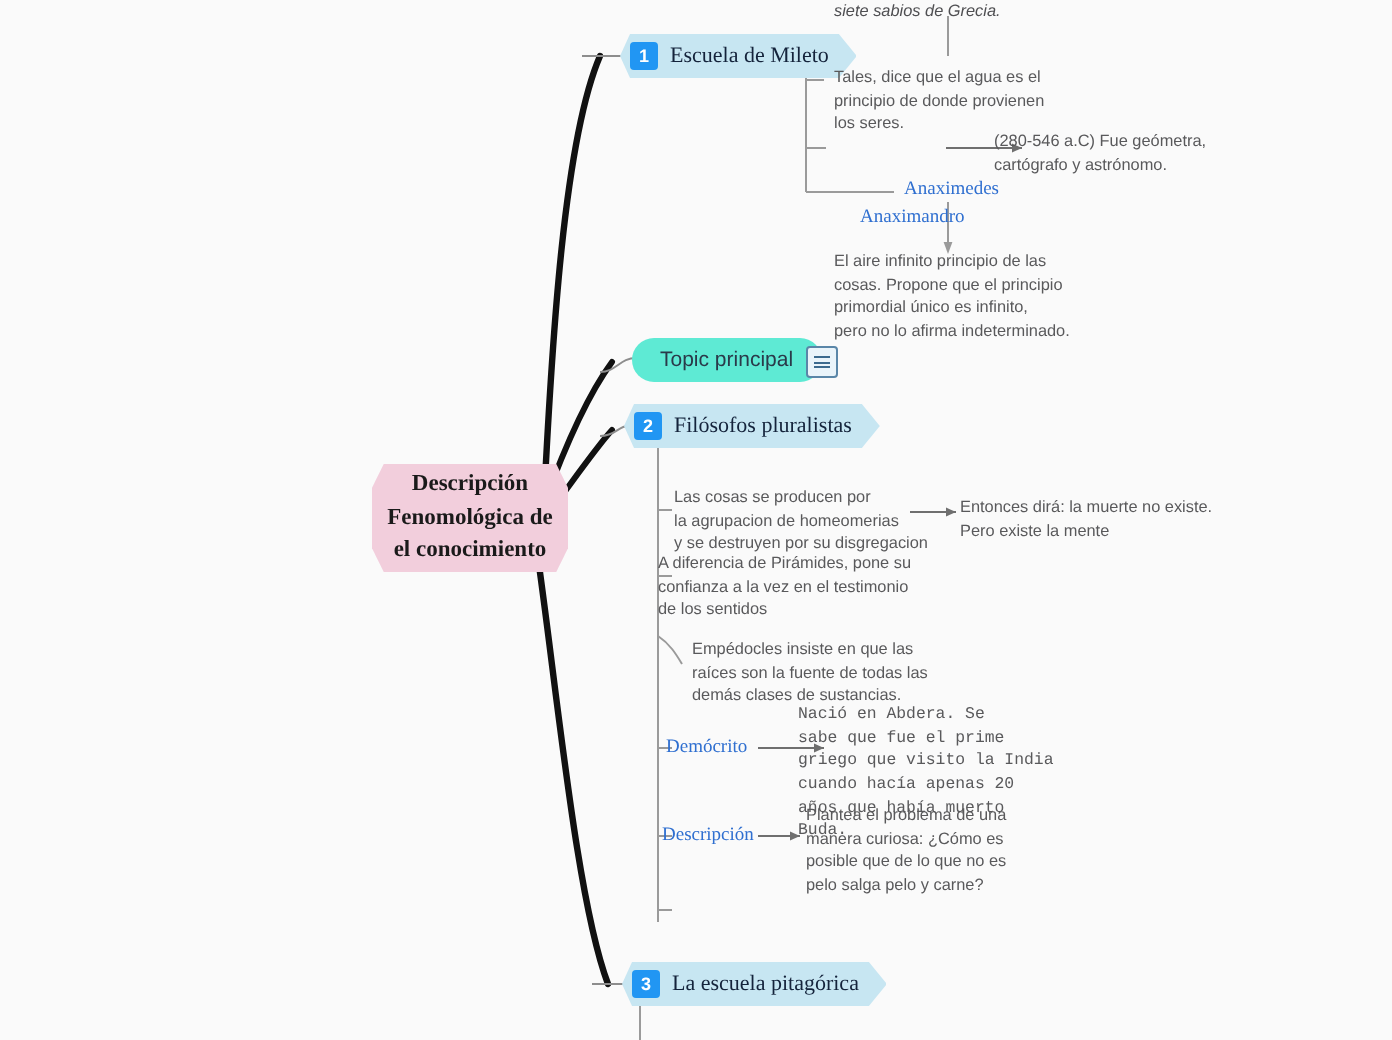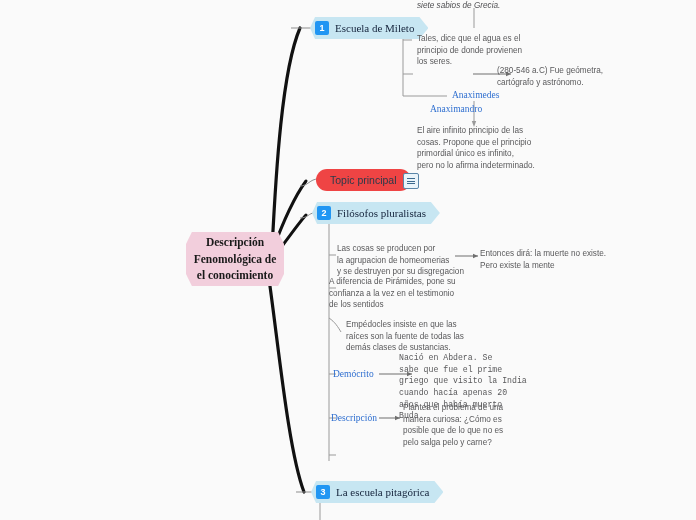--- a/index.html
+++ b/index.html
@@ -34,21 +34,21 @@
     height:22px;
     background:#c7e6f2;
     display:flex;align-items:center;
     padding:0 14px 0 5px;
     clip-path:polygon(5px 0%, calc(100% - 9px) 0%, 100% 50%, calc(100% - 9px) 100%, 5px 100%, 0% 50%);
   }
   .topic.plain{
     border-radius:11px;
     clip-path:none;
     padding:0 14px;
-    background:#ef4444;
+    background:#5eead4;
   }
   .topic-label{
     font-family:"Liberation Serif", serif;
     font-size:11px;
     color:#14233b;
     white-space:nowrap;
   }
   .topic.plain .topic-label{
     font-family:"Liberation Sans", sans-serif;
     font-size:10.5px;

